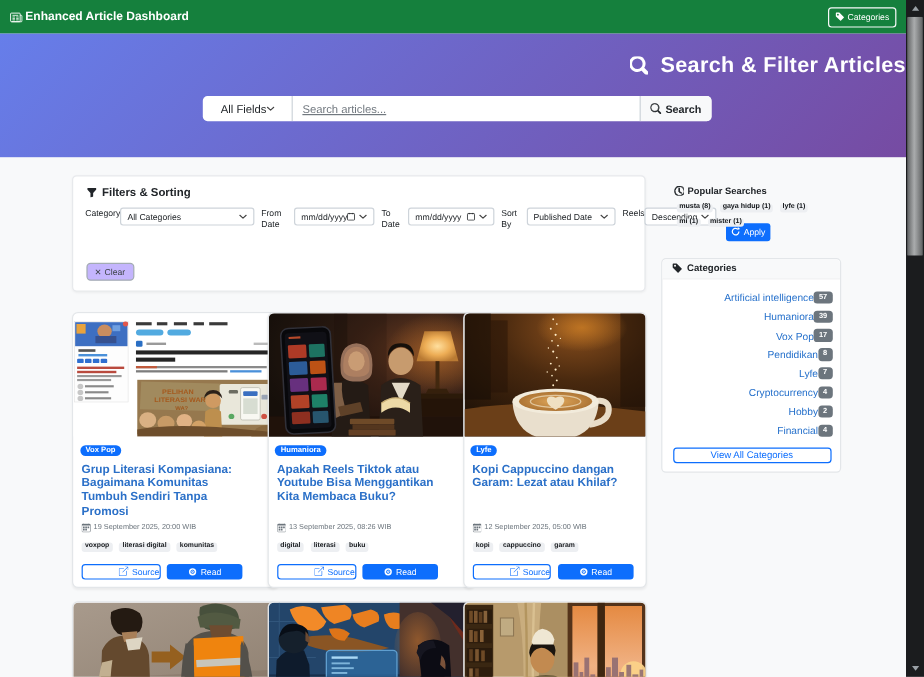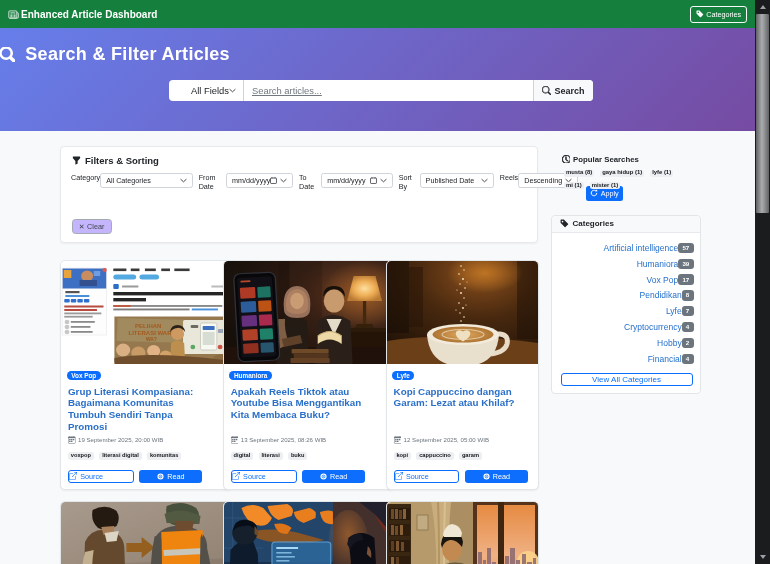--- a/index.html
+++ b/index.html
@@ -11,25 +11,25 @@
   .nav { position:absolute; left:0; top:0; width:770px; height:28px; background:#15803d; }
   .brand { position:absolute; left:7.6px; top:0; height:28px; display:flex; align-items:center; gap:2.5px;
            color:#fff; font-size:10px; font-weight:600; }
   .catbtn { position:absolute; right:23px; top:5.5px; height:17px; border:1px solid #f8f9fa; border-radius:3px;
             color:#fff; font-size:7.2px; font-weight:500; display:flex; align-items:center; gap:2.5px; padding:0 5px; }
 
   
   .hero { position:absolute; left:0; top:28px; width:755px; height:103px;
           background:linear-gradient(135deg,#667eea 0%,#764ba2 100%); }
   .hero-edge { position:absolute; left:755px; top:28px; width:15px; height:103px; background:#764ba2; }
-  .hero h1 { position:absolute; left:0; top:16px; width:755px; text-align:left; color:#fff;
+  .hero h1 { position:absolute; left:0; top:16px; width:755px; text-align:right; color:#fff;
              font-size:18px; font-weight:700; letter-spacing:0.3px; }
   .sgroup { position:absolute; left:169px; top:80px; width:424px; height:21px; background:#fff;
             border-radius:4px; display:flex; align-items:stretch; overflow:hidden; }
-  .sg-select { width:75px; border-right:1px solid #ced4da; display:flex; align-items:center; justify-content:flex-end;
+  .sg-select { width:75px; border-right:1px solid #ced4da; display:flex; align-items:center; justify-content:center;
                padding:0 7px 0 8px; font-size:9.4px; color:#212529; }
   .sg-input { flex:1; display:flex; align-items:center; padding:0 8px; font-size:9.4px; color:#71787f;text-decoration:underline; }
   .sg-btn { width:60px; background:#f8f9fa; border-left:1px solid #ced4da; display:flex; align-items:center;
             justify-content:center; gap:3px; font-size:9px; font-weight:600; color:#212529; }
 
   
   .fcard { position:absolute; left:60px; top:146px; width:477.5px; height:97px; background:#fff;
            border:1px solid #e7e9ec; border-radius:4px; box-shadow:0 1px 2px rgba(0,0,0,.05); }
   .ftitle { position:absolute; left:11px; top:8px; font-size:9.5px; font-weight:700; color:#212529;
             display:flex; align-items:center; gap:4px; }
@@ -51,21 +51,21 @@
   .abadge { position:absolute; left:5.6px; top:110px; height:8.6px; background:#0d6efd; color:#fff;
             font-size:6.4px; font-weight:700; border-radius:4.3px; display:inline-flex; align-items:center; padding:0 4.6px; }
   .atitle { position:absolute; left:7px; top:124.5px; width:143px; font-size:9.8px; font-weight:700;
             color:#2b70c8; line-height:11.7px; }
   .adate { position:absolute; left:7px; top:175px; font-size:6.1px; color:#6c757d; display:flex; align-items:center; gap:2.5px; }
   .atags { position:absolute; left:7px; top:191px; display:flex; gap:5.5px; }
   .atag { background:#edeff2; color:#15181b; font-size:5.7px; font-weight:700; border-radius:2.5px;
           padding:1.1px 2.8px; line-height:5.5px; }
   .abtns { position:absolute; left:7.3px; top:208.5px; display:flex; gap:5.5px; }
   .btn-src { width:65.5px; height:13.5px; border:1px solid #0d6efd; border-radius:3px; color:#0d6efd; background:#fff;
-             font-size:7.2px; font-weight:500; display:flex; align-items:center; justify-content:flex-start; gap:3px; }
+             font-size:7.2px; font-weight:500; display:flex; align-items:center; justify-content:flex-end; gap:3px; }
   .btn-read { width:63px; height:13.5px; background:#0d6efd; border-radius:3px; color:#fff;
               font-size:7.2px; font-weight:500; display:flex; align-items:center; justify-content:center; gap:3px; }
 
   
   .pop-title { position:absolute; left:561.5px; top:154.5px; font-size:7.8px; font-weight:700; color:#212529;
                display:flex; align-items:center; gap:3px; }
   .pop-badges { position:absolute; left:564px; top:169.5px; width:112px; display:flex; flex-wrap:wrap; gap:5px 6px; }
   .pbadge { background:#edeff2; color:#15181b; font-size:5.9px; font-weight:700; border-radius:2.5px; padding:1px 2px; line-height:5.5px; height:7.2px; display:flex; align-items:center; }
 
   .ccard { position:absolute; left:550.5px; top:215px; width:150.5px; height:179px; background:#fff;
@@ -123,21 +123,21 @@
       </svg>Search</div>
   </div>
 
   <div class="fcard">
     <div class="ftitle"><svg width="9" height="9" viewBox="0 0 16 16" fill="#212529">
         <path d="M1.5 1.5A.5.5 0 0 1 2 1h12a.5.5 0 0 1 .5.5v2a.5.5 0 0 1-.128.334L10 8.692V13.5a.5.5 0 0 1-.342.474l-3 1A.5.5 0 0 1 6 14.5V8.692L1.628 3.834A.5.5 0 0 1 1.5 3.5z"></path>
       </svg>Filters &amp; Sorting</div>
     <div class="frow">
       <div class="fcol">
         <div class="flabel">Category</div>
-        <div class="fctrl" style="width:93px;">All Categories<svg width="7" height="7" viewBox="0 0 16 16" fill="none" stroke="#444" stroke-width="2.2" stroke-linecap="round" stroke-linejoin="round">
+        <div class="fctrl" style="width:112px;">All Categories<svg width="7" height="7" viewBox="0 0 16 16" fill="none" stroke="#444" stroke-width="2.2" stroke-linecap="round" stroke-linejoin="round">
             <path d="M2 5.5 8 11l6-5.5"></path>
           </svg></div>
       </div>
       <div class="fcol">
         <div class="flabel">From Date</div>
         <div class="fctrl" style="width:78px;">mm/dd/yyyy<span style="display:flex;gap:3px;align-items:center;">
             <svg width="7" height="7" viewBox="0 0 16 16">
               <rect x="1.2" y="2.2" width="13.6" height="12.6" rx="1.5" fill="none" stroke="#212529" stroke-width="1.6"></rect>
               <line x1="4.5" y1="0.8" x2="4.5" y2="3.5" stroke="#212529" stroke-width="1.6"></line>
               <line x1="11.5" y1="0.8" x2="11.5" y2="3.5" stroke="#212529" stroke-width="1.6"></line>

